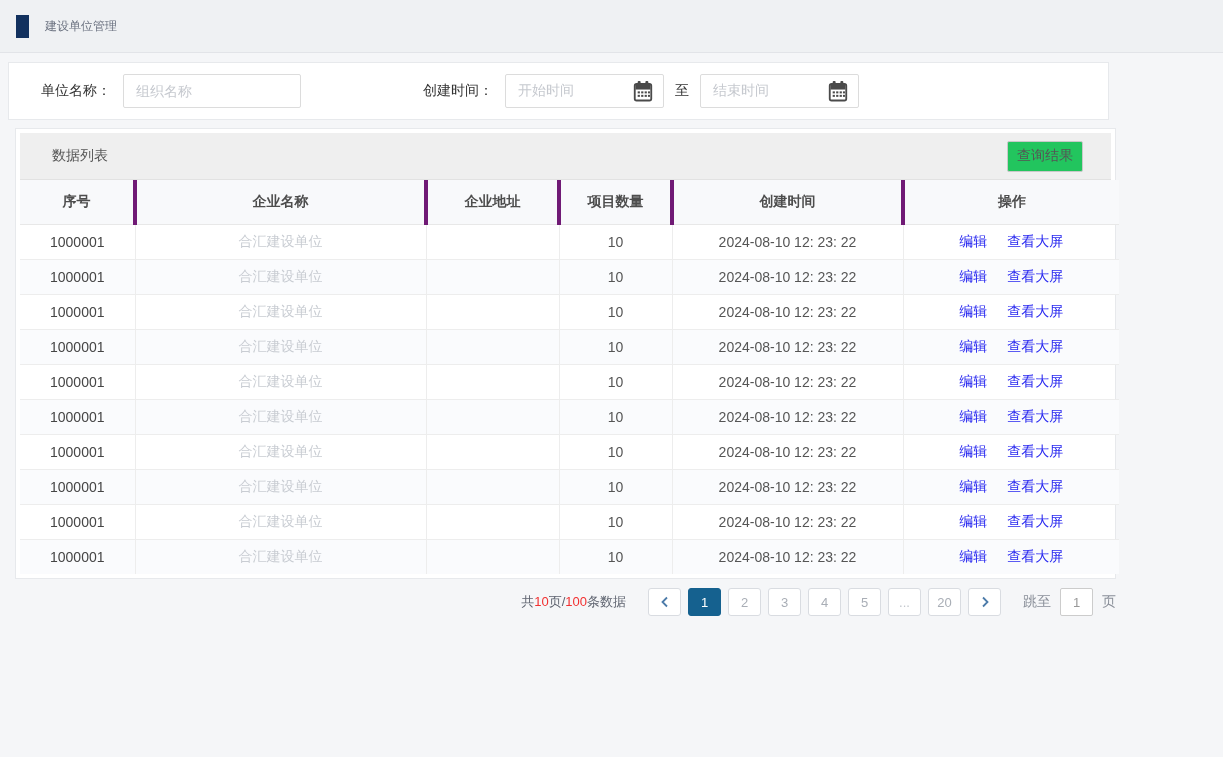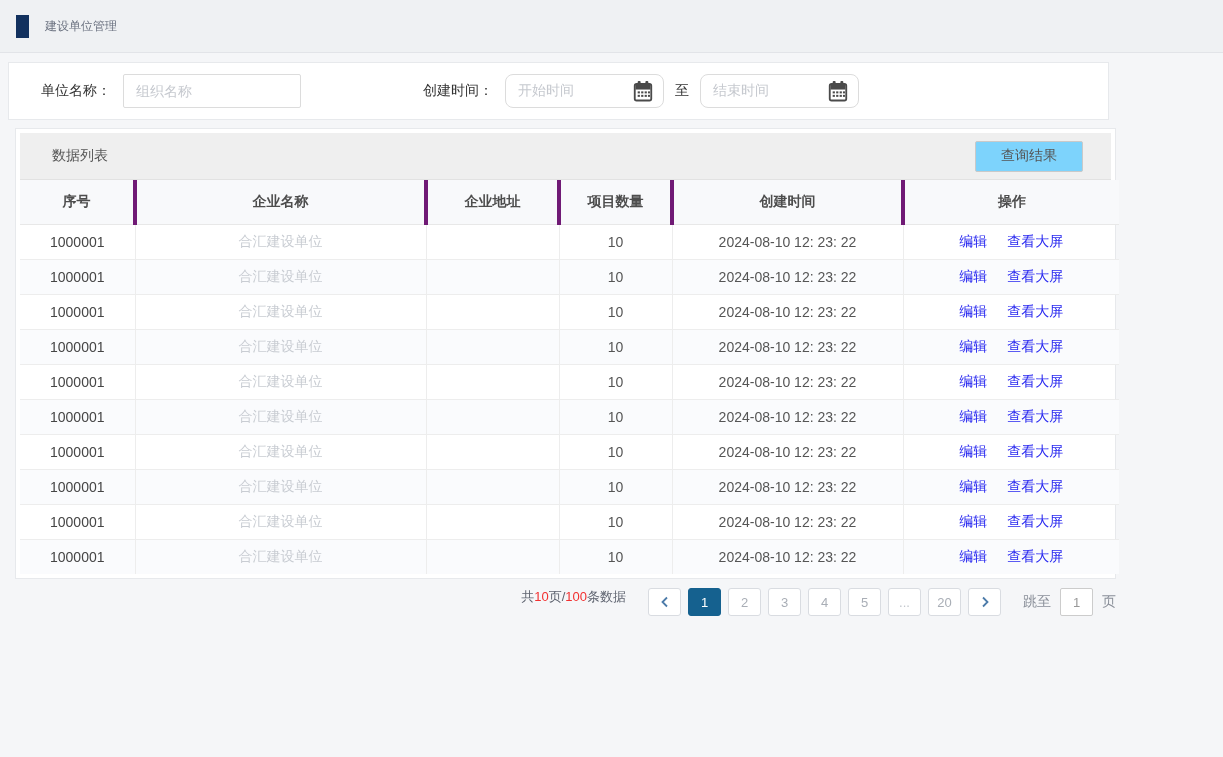--- a/index.html
+++ b/index.html
@@ -28,37 +28,37 @@
   .field-label { color:#333; white-space:nowrap; }
   .name-label { margin-left:32px; margin-right:12px; }
   .time-label { margin-left:122px; margin-right:12px; }
   .text-input {
     width:178px; height:34px; border:1px solid #dcdcdc; border-radius:2px;
     padding:0 12px; font-size:14px; color:#333; outline:none;
     font-family:inherit;
   }
   ::placeholder { color:#c6c9cf; opacity:1; }
   .date-input-wrap {
-    width:159px; height:34px; border:1px solid #dcdcdc; border-radius:8px;
+    width:159px; height:34px; border:1px solid #dcdcdc; border-radius:2px;
     display:flex; align-items:center; background:#fff; cursor:pointer;
   }
   .date-placeholder { color:#c6c9cf; margin-left:12px; flex:1; }
   .calendar-icon { margin-right:9px; display:flex; }
   .to-label { margin:0 11px; color:#333; }
 
   
   .data-panel { margin-top:8px; padding:4px; }
   .list-header {
     height:47px; background:#efefef; border-bottom:1px solid #e2e2e2;
     display:flex; align-items:center; justify-content:space-between;
     padding:0 28px 0 32px;
   }
   .list-title { color:#555; }
   .query-button {
-    width:108px; height:31px; background:#7dd3fc; border:1px solid #c9c9c9;
+    width:76px; height:31px; background:#22c55e; border:1px solid #c9c9c9;
     border-radius:2px; color:#555; font-size:14px; cursor:pointer;
     font-family:inherit;
   }
 
   table { width:1099px; border-collapse:collapse; table-layout:fixed; }
   thead th {
     height:44px; background:#f8f9fb; color:#4d4d4d; font-weight:bold;
     font-size:14px; text-align:center;
     border-bottom:1px solid #e8e8e8; border-right:4px solid #701a75;
   }
@@ -71,21 +71,21 @@
   tbody td:last-child { border-right:none; }
   tbody tr:nth-child(even) { background:#fafbfd; }
   tbody tr:last-child td { border-bottom:none; }
   .cell-seq { color:#454545; }
   .cell-name { color:#c9cdd3; }
   .op-link { color:var(--link,#2727f0); text-decoration:none; margin:0 8px; cursor:pointer; }
 
   
   .pagination-row {
     width:1101px; margin:9px 0 0 15px;
-    display:flex; justify-content:flex-end;
+    display:flex; align-items:center; justify-content:flex-end;
   }
   .page-summary { color:#5f6470; font-size:13px; margin-right:15px; white-space:nowrap; }
   .red { color:var(--danger,#f23030); }
   .pager { display:flex; align-items:center; }
   .page-btn {
     min-width:33px; height:28px; padding:0 4px;
     border:1px solid #d9dce1; border-radius:3px; background:#fff;
     color:#a9aeb6; font-size:13px; font-family:inherit;
     display:flex; align-items:center; justify-content:center;
     margin-left:7px; cursor:pointer;

